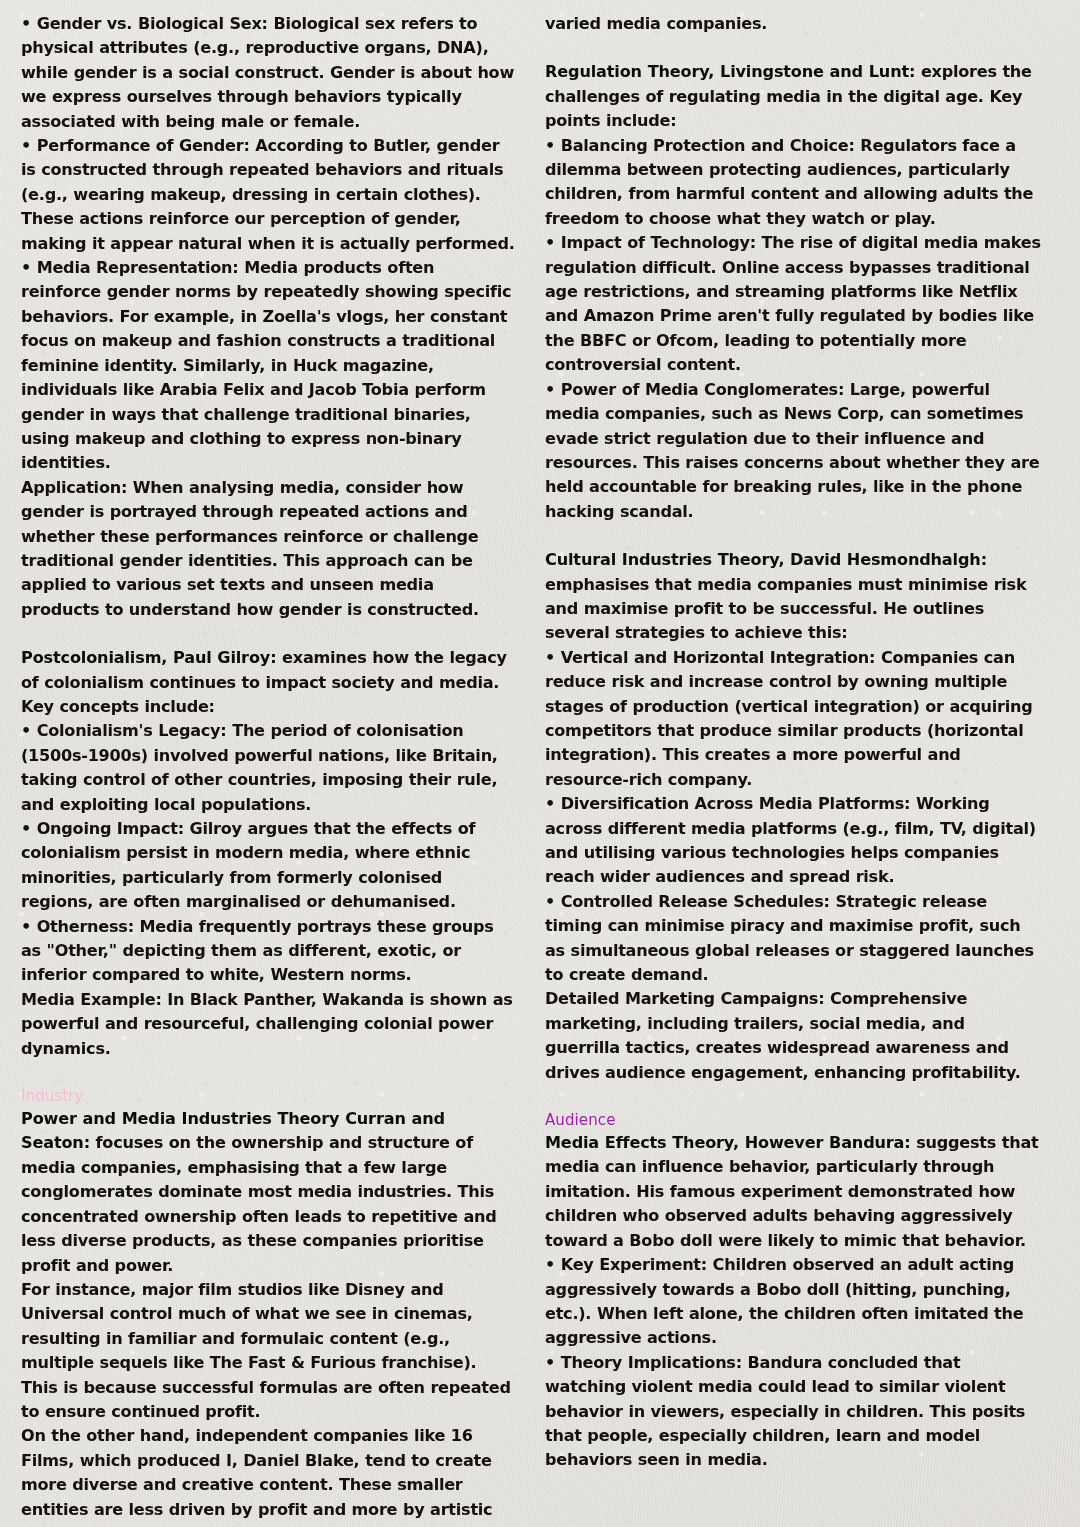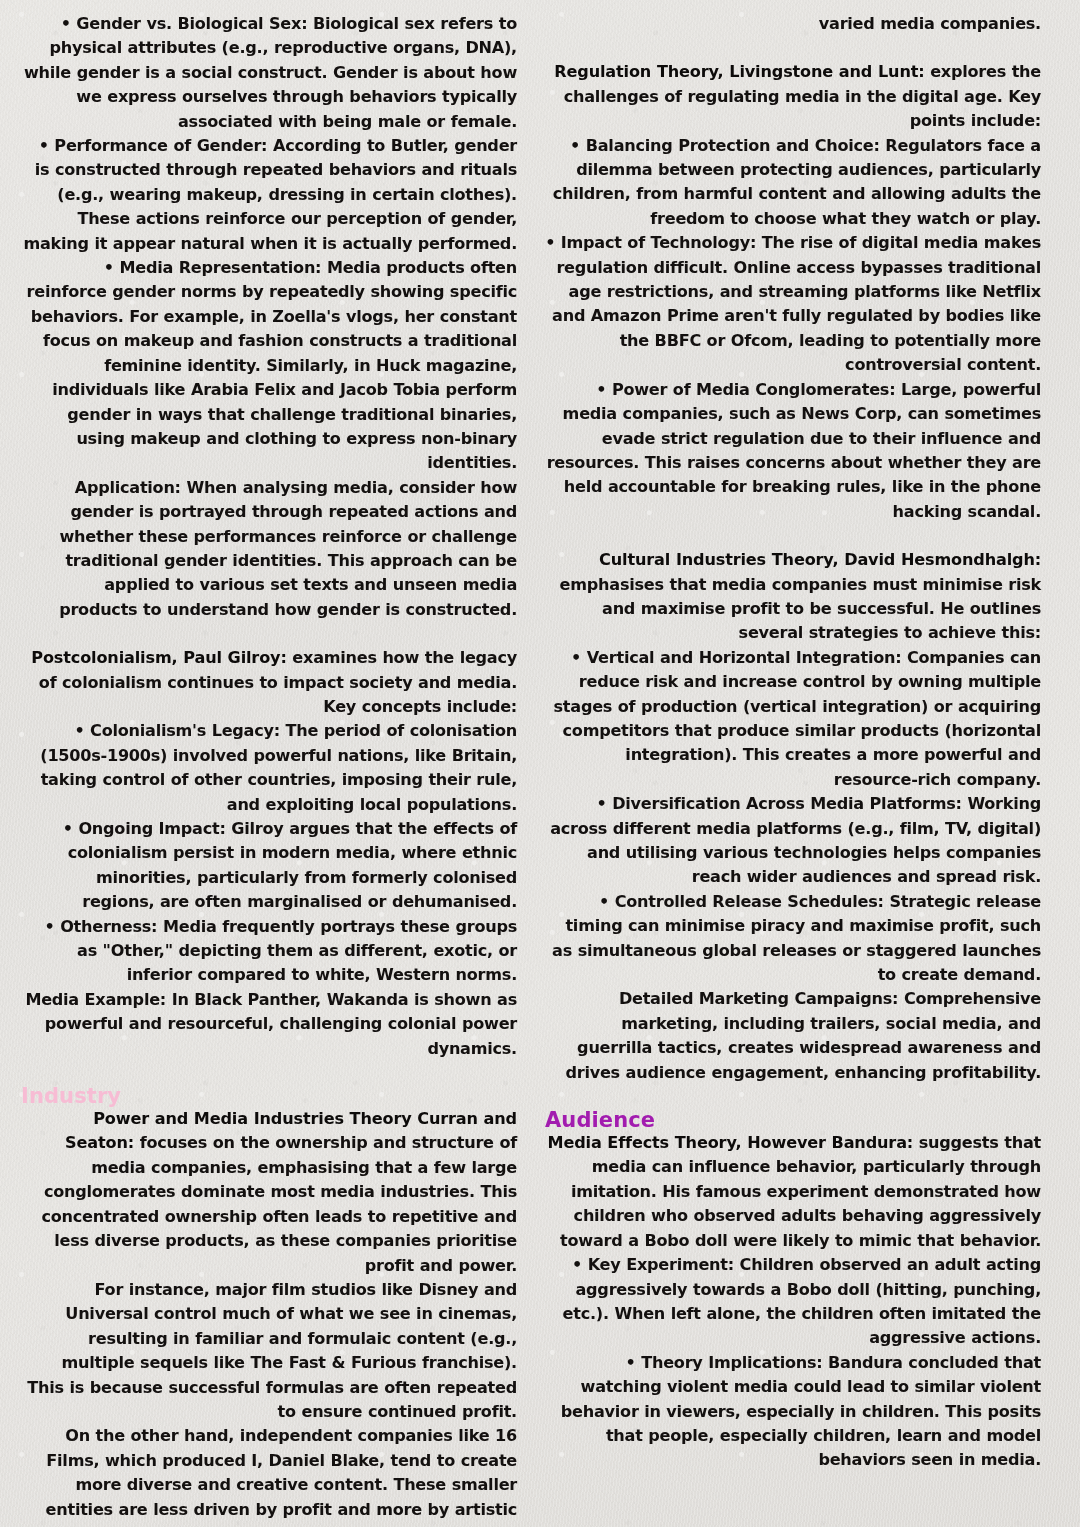--- a/index.html
+++ b/index.html
@@ -74,30 +74,30 @@
     font-size: 16.1px;
     line-height: 24.4px;
     color: #13100f;
     letter-spacing: -0.25px;
     word-spacing: 0.3px;
     text-rendering: optimizeLegibility;
     -webkit-font-smoothing: antialiased;
   }
   .para {
     margin: 0;
-    text-align: right;
+    text-align: left;
     white-space: pre-wrap;
   }
   .para + .para { margin-top: 0; }
   .spacer-md { height: 24px; }
 
   .section-heading {
     font-family: "DejaVu Sans", sans-serif;
-    font-weight: bold;
-    font-size: 21px;
+    font-weight: normal;
+    font-size: 15px;
     line-height: 22px;
     letter-spacing: 0.1px;
     margin: 0;
   }
   .section-heading.faded { color: #f7bcd4; }
   .section-heading.bright { color: #a21caf; }
 
   .theory-title {
     font-weight: bold;
     color: #0d0b0a;

